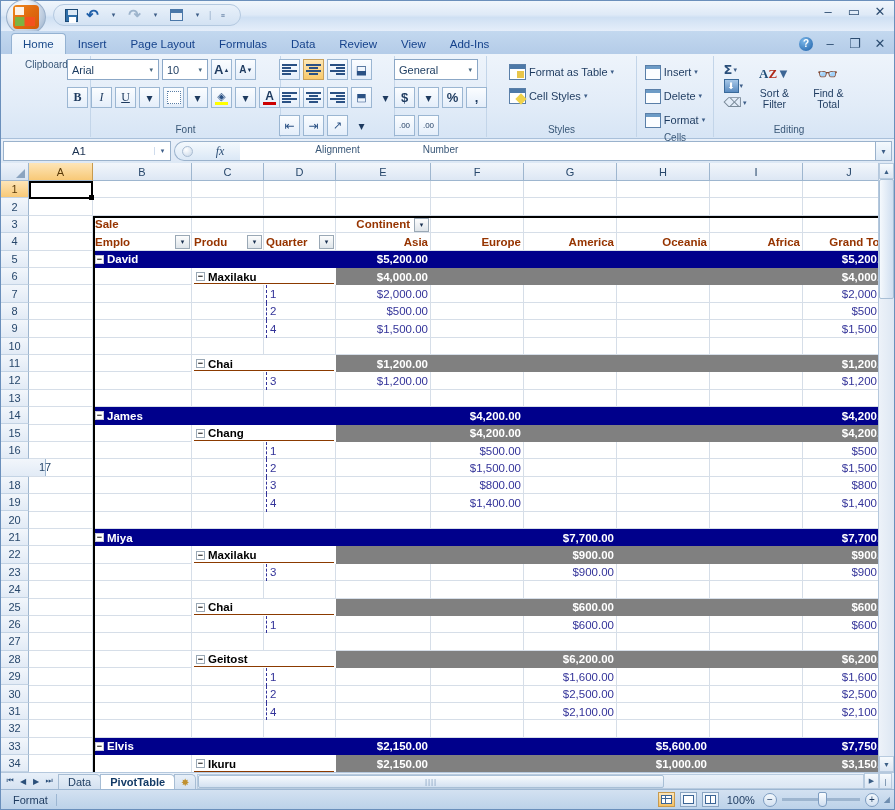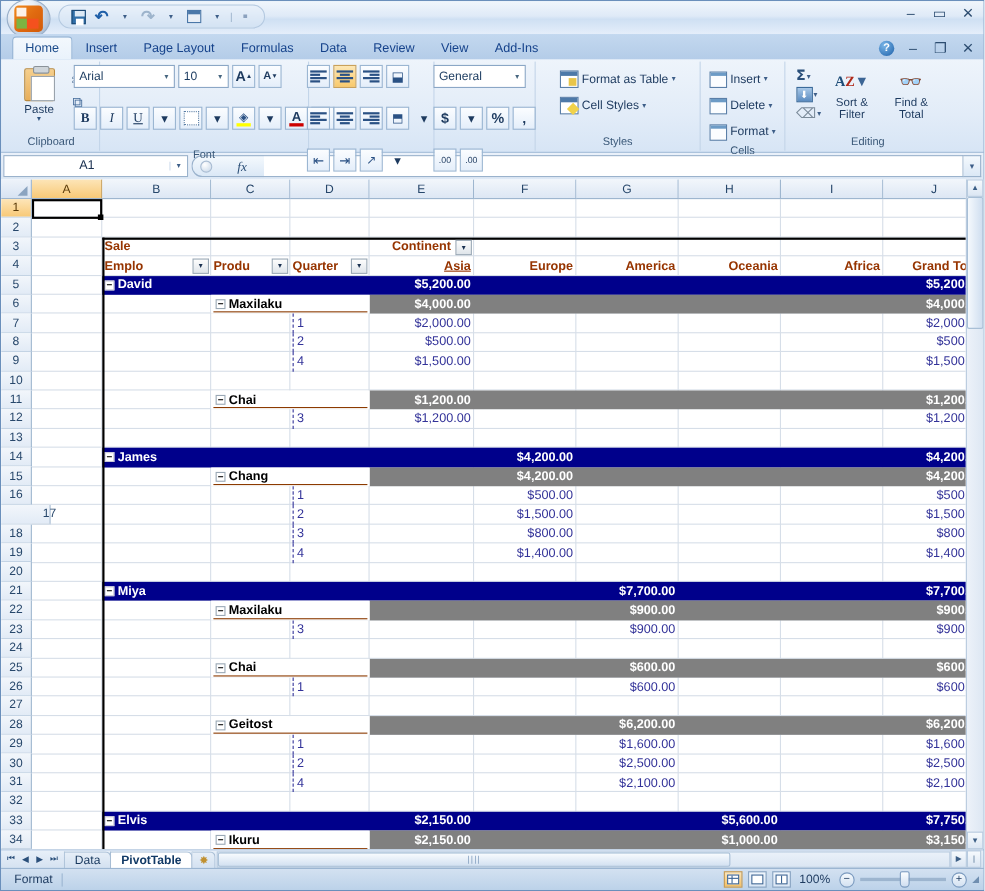--- a/index.html
+++ b/index.html
@@ -135,21 +135,21 @@
   .clipboard-ico::after {
     content:""; position:absolute; left:5px; top:6px; width:20px; height:21px;
     background:#fff; border:1px solid #9aa3ac;
   }
   .paste-label { font-size: 10.5px; color: #1d3a5f; margin-top: 2px; }
   .paste-caret { font-size: 7px; color:#2f5480; line-height:6px;}
   .cb-small { display:flex; flex-direction: column; gap: 3px; padding: 4px 0 0 2px; }
   .cb-ico { width: 20px; height: 18px; display:flex;align-items:center;justify-content:center; font-size:13px;}
 
   
-  .ctrl-row { display: flex; align-items: center; gap: 3px; margin-bottom: 17px; justify-content: flex-end; }
+  .ctrl-row { display: flex; align-items: center; gap: 3px; margin-bottom: 7px; justify-content: flex-end; }
   .combo {
     height: 21px; background: #fff; border: 1px solid #8ba7c6;
     display: flex; align-items: center; padding: 0 2px 0 4px;
     font-size: 11px; color: #1a3a5f;
   }
   .combo .cb-caret { margin-left: auto; font-size: 7px; color: #46657f; padding: 0 3px;}
   .btn {
     height: 21px; min-width: 21px; border: 1px solid transparent;
     display: flex; align-items: center; justify-content: center;
     font-size: 12px; color: #1d3a5f; background: transparent; padding: 0 2px;
@@ -418,38 +418,20 @@
       <div class="help-ico">?</div>
       <div class="win-btn">–</div>
       <div class="win-btn">❐</div>
       <div class="win-btn">✕</div>
     </div>
   </div>
 
   <div class="ribbon">
 
     <div class="rgroup" style="width:88px">
-      <div class="rgroup-body">
-        <div class="paste-btn">
-          <div class="clipboard-ico"></div>
-          <div class="paste-label">Paste</div>
-          <div class="paste-caret">▾</div>
-        </div>
-        <div class="cb-small">
-          <div class="cb-ico" style="color:#4a6b92">
-              <span>✂</span>
-            </div>
-          <div class="cb-ico" style="color:#3e6696">
-              <span>⧉</span>
-            </div>
-          <div class="cb-ico" style="color:#d8a23a">
-              <span>ᵛ</span>
-            </div>
-        </div>
-      </div>
       <div class="rgroup-label">Clipboard</div>
     </div>
 
     <div class="rgroup" style="width:190px">
       <div class="rgroup-body" style="flex-direction:column">
         <div class="ctrl-row">
           <div class="combo" style="width:92px">
             <span>Arial</span>
             <span class="cb-caret">▾</span>
           </div>
@@ -787,21 +769,21 @@
             <div class="pt-border" style="left: 64px; top: 34.8px; width: 803px;"></div>
             <div class="cell pt-hdr lf" style="left: 64px; top: 34.8px; width: 99px; height: 17.4px;">Sale</div>
             <div class="cell pt-hdr rt" style="left: 235px; top: 34.8px; width: 149px; height: 17.4px;">Continent</div>
             <div class="filter-btn" style="left: 385px; top: 36.8px;">▾</div>
             <div class="cell pt-hdr lf" style="left: 64px; top: 52.2px; width: 82px; height: 17.4px;">Emplo</div>
             <div class="filter-btn" style="left: 146px; top: 54.2px;">▾</div>
             <div class="cell pt-hdr lf" style="left: 163px; top: 52.2px; width: 55px; height: 17.4px;">Produ</div>
             <div class="filter-btn" style="left: 218px; top: 54.2px;">▾</div>
             <div class="cell pt-hdr lf" style="left: 235px; top: 52.2px; width: 55px; height: 17.4px;">Quarter</div>
             <div class="filter-btn" style="left: 290px; top: 54.2px;">▾</div>
-            <div class="cell pt-hdr rt" style="left: 307px; top: 52.2px; width: 95px; height: 17.4px; text-decoration: underline;">Asia</div>
+            <div class="cell pt-hdr rt" style="left: 307px; top: 52.2px; width: 95px; height: 17.4px;">Asia</div>
             <div class="cell pt-hdr rt" style="left: 402px; top: 52.2px; width: 93px; height: 17.4px;">Europe</div>
             <div class="cell pt-hdr rt" style="left: 495px; top: 52.2px; width: 93px; height: 17.4px;">America</div>
             <div class="cell pt-hdr rt" style="left: 588px; top: 52.2px; width: 93px; height: 17.4px;">Oceania</div>
             <div class="cell pt-hdr rt" style="left: 681px; top: 52.2px; width: 93px; height: 17.4px;">Africa</div>
             <div class="cell pt-hdr rt" style="left: 774px; top: 52.2px; width: 93px; height: 17.4px;">Grand Total</div>
             <div class="cell pt-rowhdr-blue" style="left: 64px; top: 69.6px; width: 803px; height: 17.4px;"></div>
             <div class="cell lf pt-rowhdr-blue" style="left: 64px; top: 69.6px; width: 99px; height: 17.4px; background: transparent;">
               <span class="expand-box onblue">−</span>
               <span>David</span>
             </div>

